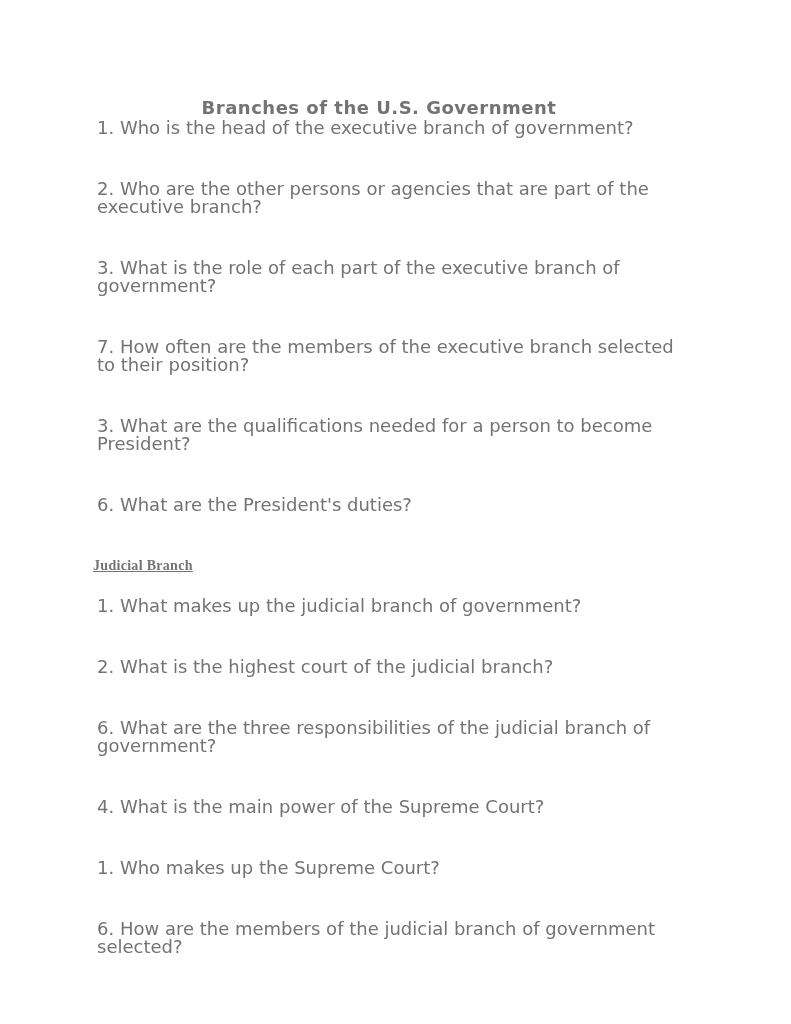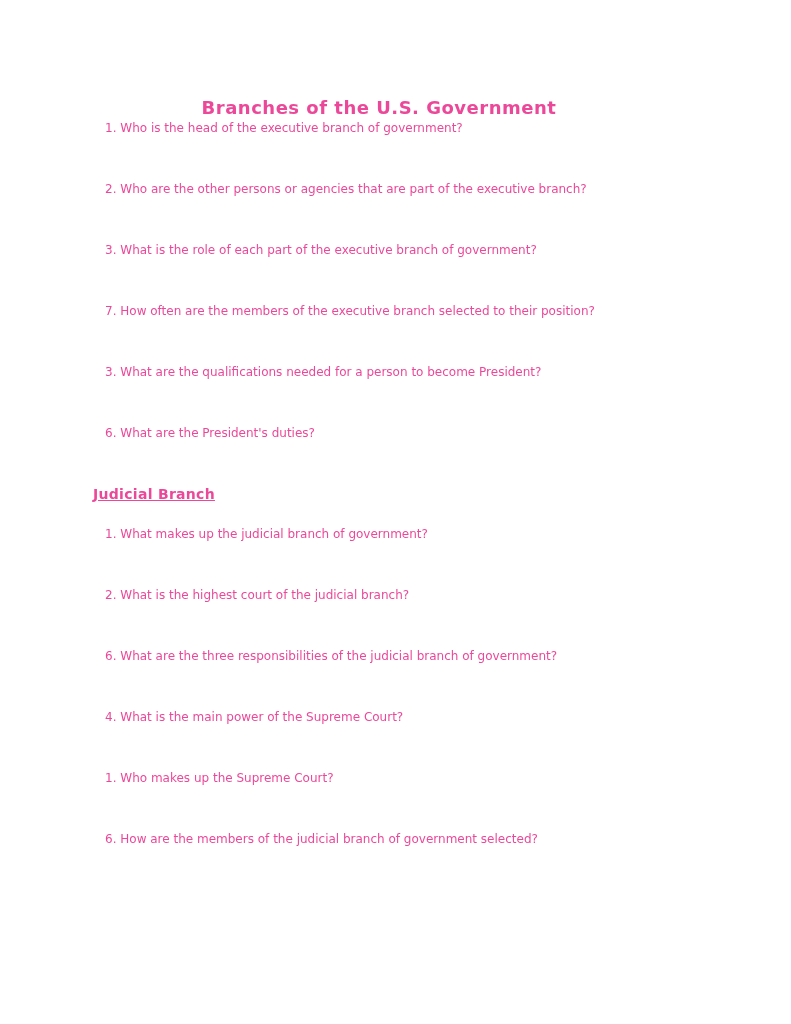--- a/index.html
+++ b/index.html
@@ -5,21 +5,21 @@
   html, body {
     margin: 0;
     padding: 0;
     background: #ffffff;
   }
   .page {
     position: relative;
     width: 758px;
     height: 1024px;
     background: #ffffff;
-    color: #ec4899;
+    color: #737373;
     font-family: "DejaVu Sans", "Liberation Sans", sans-serif;
     overflow: hidden;
   }
   .doc-title {
     margin: 97px 0 0 0;
     text-align: center;
     font-size: 18px;
     line-height: 22px;
     font-weight: bold;
     letter-spacing: 0.5px;
@@ -29,43 +29,43 @@
   }
   .section-heading {
     margin: 26px 0 22px 0;
     font-size: 14px;
     line-height: 18px;
     font-weight: bold;
     text-decoration: underline;
     letter-spacing: 0.3px;
   }
   .question {
-    margin: 0 0 43px 12px;
-    font-size: 12px;
+    margin: 0 0 43px 4px;
+    font-size: 18px;
     line-height: 18px;
     font-weight: normal;
   }
 </style>
 </head>
 <body>
 
 <div class="page">
   <h1 class="doc-title">Branches of the U.S. Government</h1>
 
   <div class="content">
 
 
     <p class="question">1. Who is the head of the executive branch of government?</p>
     <p class="question">2. Who are the other persons or agencies that are part of the executive branch?</p>
     <p class="question">3. What is the role of each part of the executive branch of government?</p>
     <p class="question">7. How often are the members of the executive branch selected to their position?</p>
     <p class="question">3. What are the qualifications needed for a person to become President?</p>
     <p class="question">6. What are the President's duties?</p>
 
-    <h2 class="section-heading" style="margin-top: 0;">Judicial Branch</h2>
+    <h2 class="section-heading" style="margin-top: 0; font-family: Liberation Serif, serif;">Judicial Branch</h2>
 
     <p class="question">1. What makes up the judicial branch of government?</p>
     <p class="question">2. What is the highest court of the judicial branch?</p>
     <p class="question">6. What are the three responsibilities of the judicial branch of government?</p>
     <p class="question">4. What is the main power of the Supreme Court?</p>
     <p class="question">1. Who makes up the Supreme Court?</p>
     <p class="question">6. How are the members of the judicial branch of government selected?</p>
 
   </div>
 </div>

